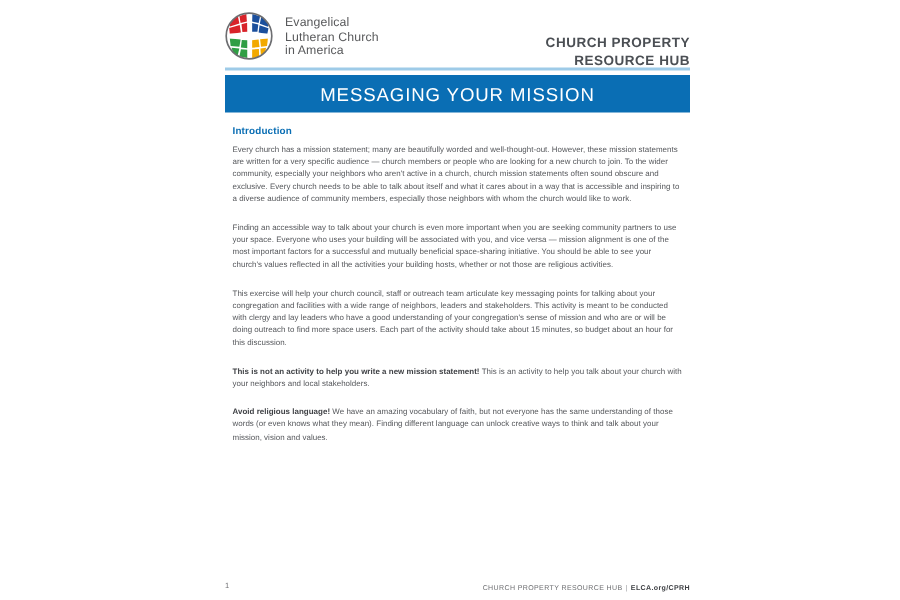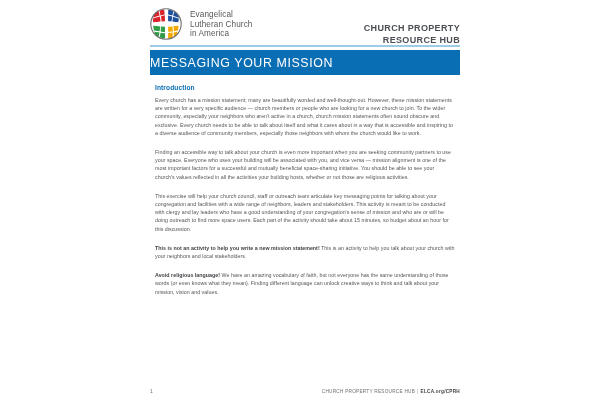--- a/index.html
+++ b/index.html
@@ -79,20 +79,21 @@
 
   .banner {
     position: absolute;
     left: 150px;
     top: 50px;
     width: 310px;
     height: 25px;
     background: #0a6eb4;
     display: flex;
     align-items: center;
+    justify-content: center;
   }
 
   .banner-text {
     color: #ffffff;
     font-size: 12.4px;
     letter-spacing: 0.6px;
     font-weight: 400;
   }
 
   

